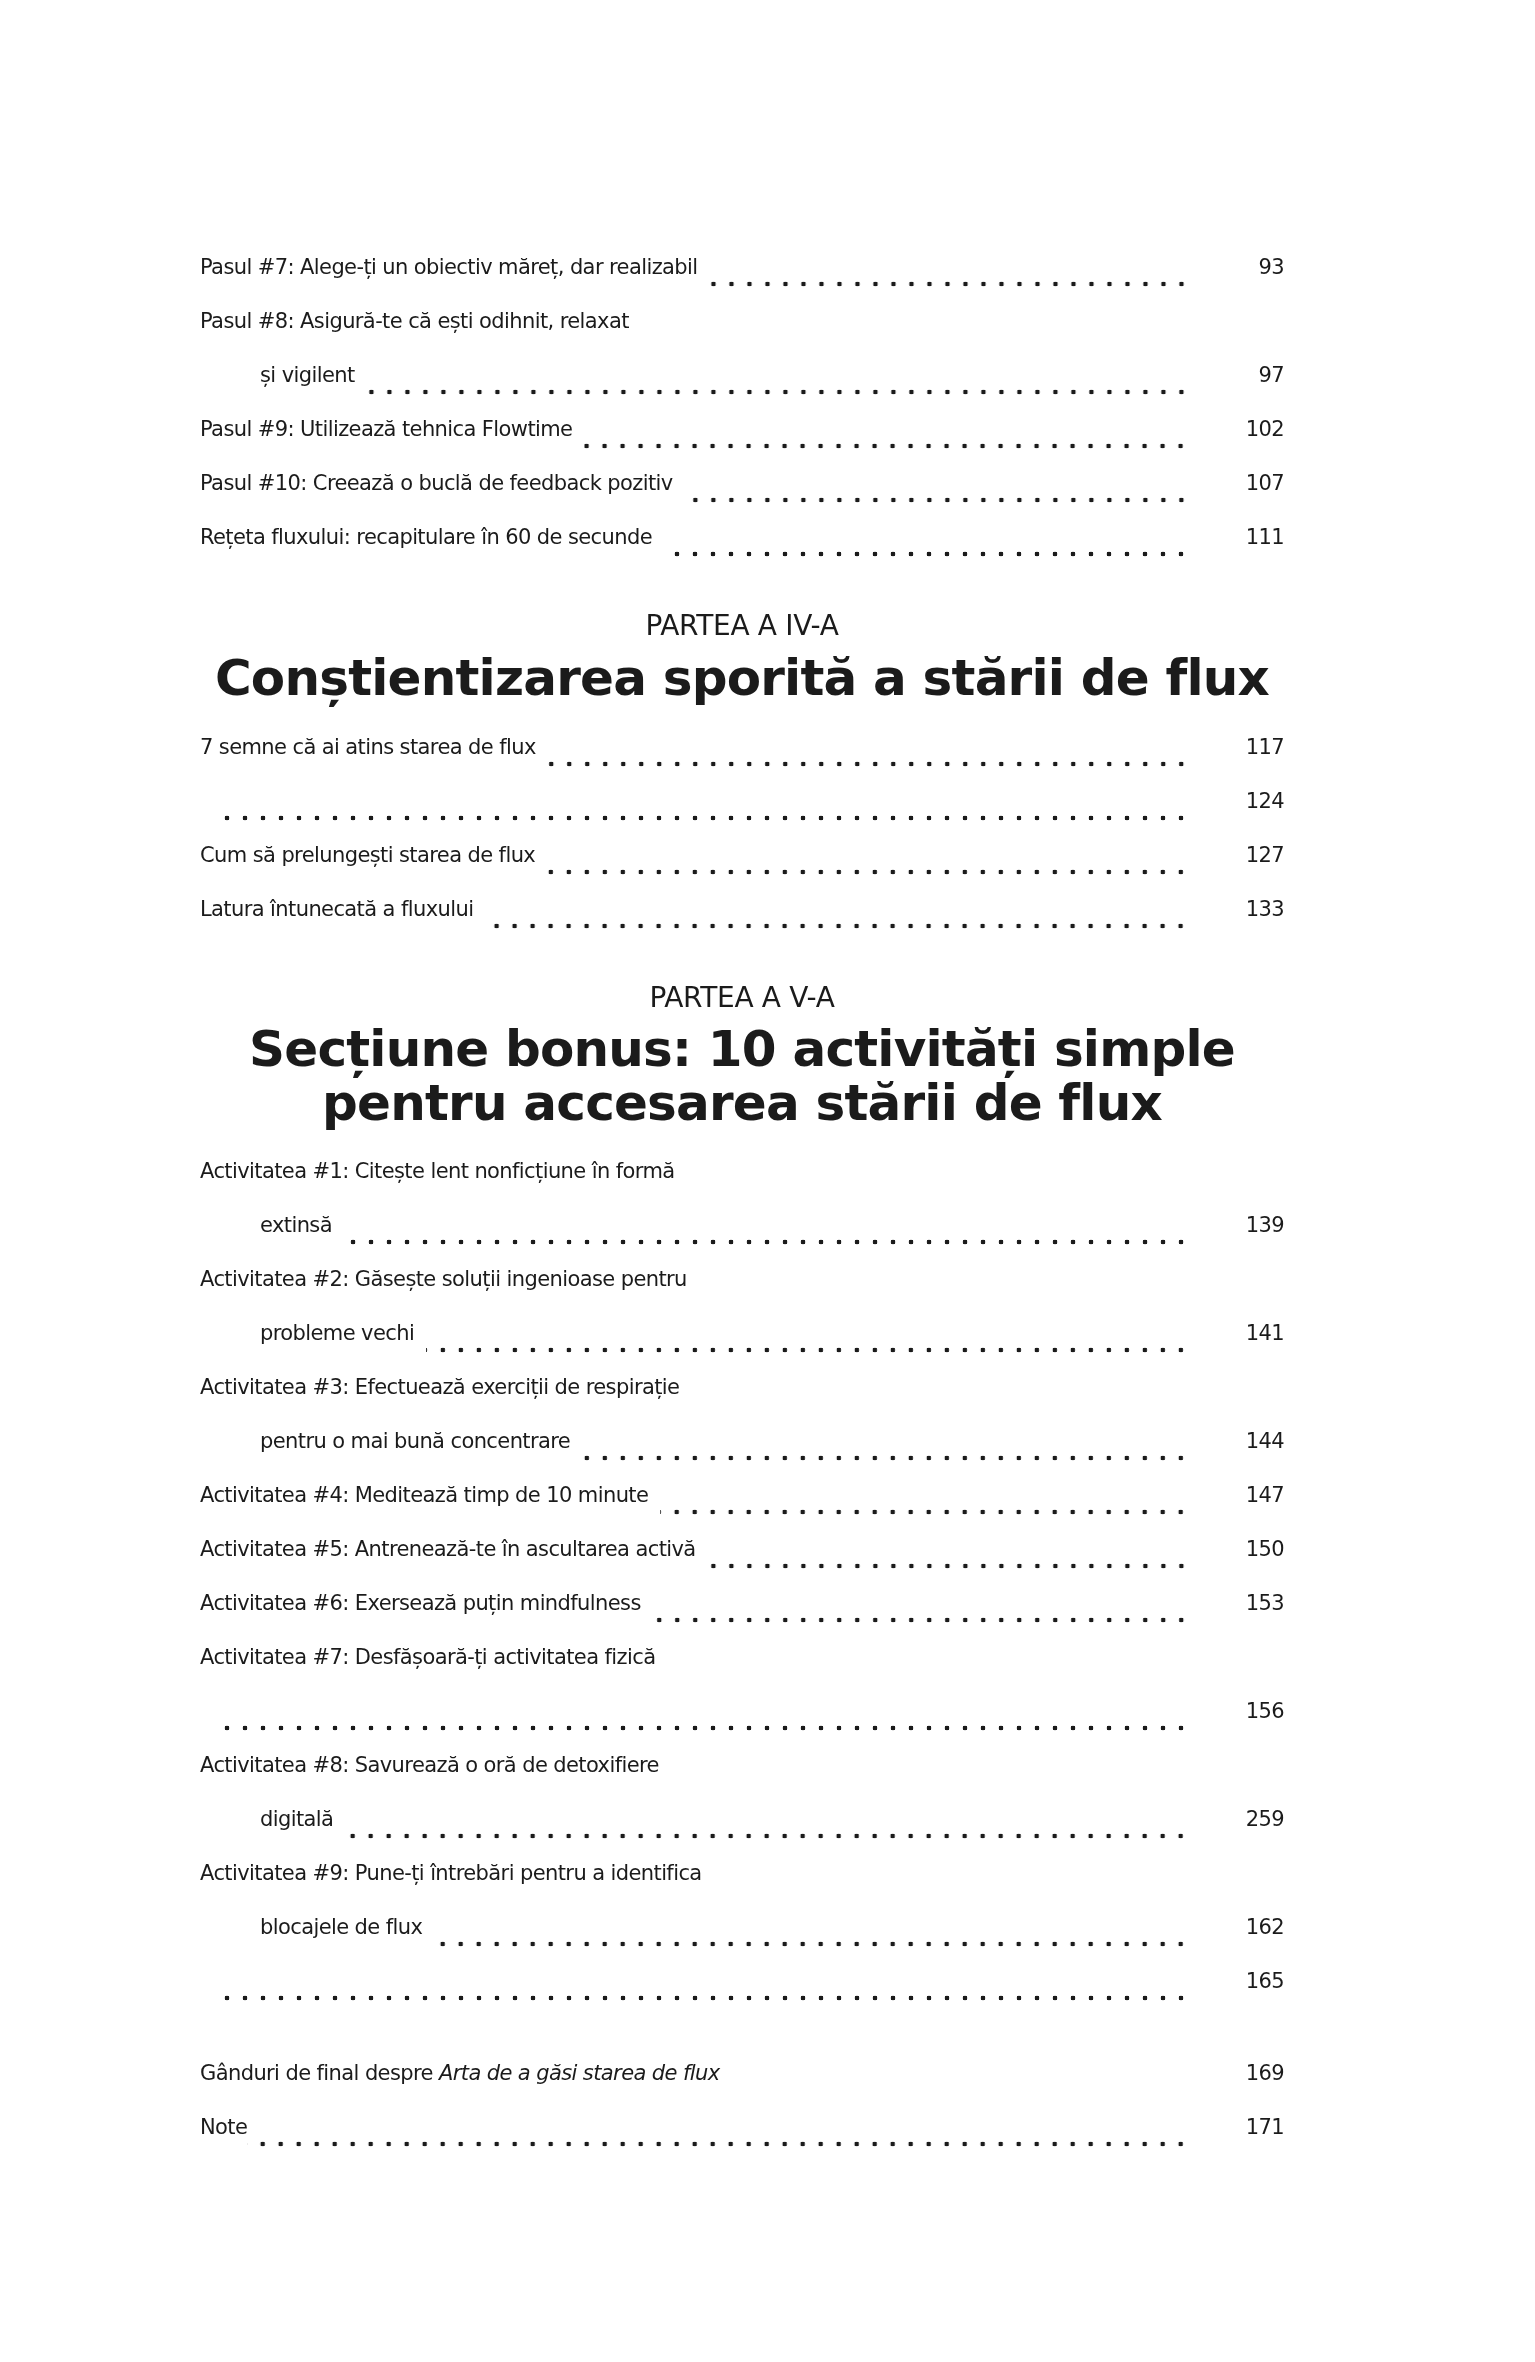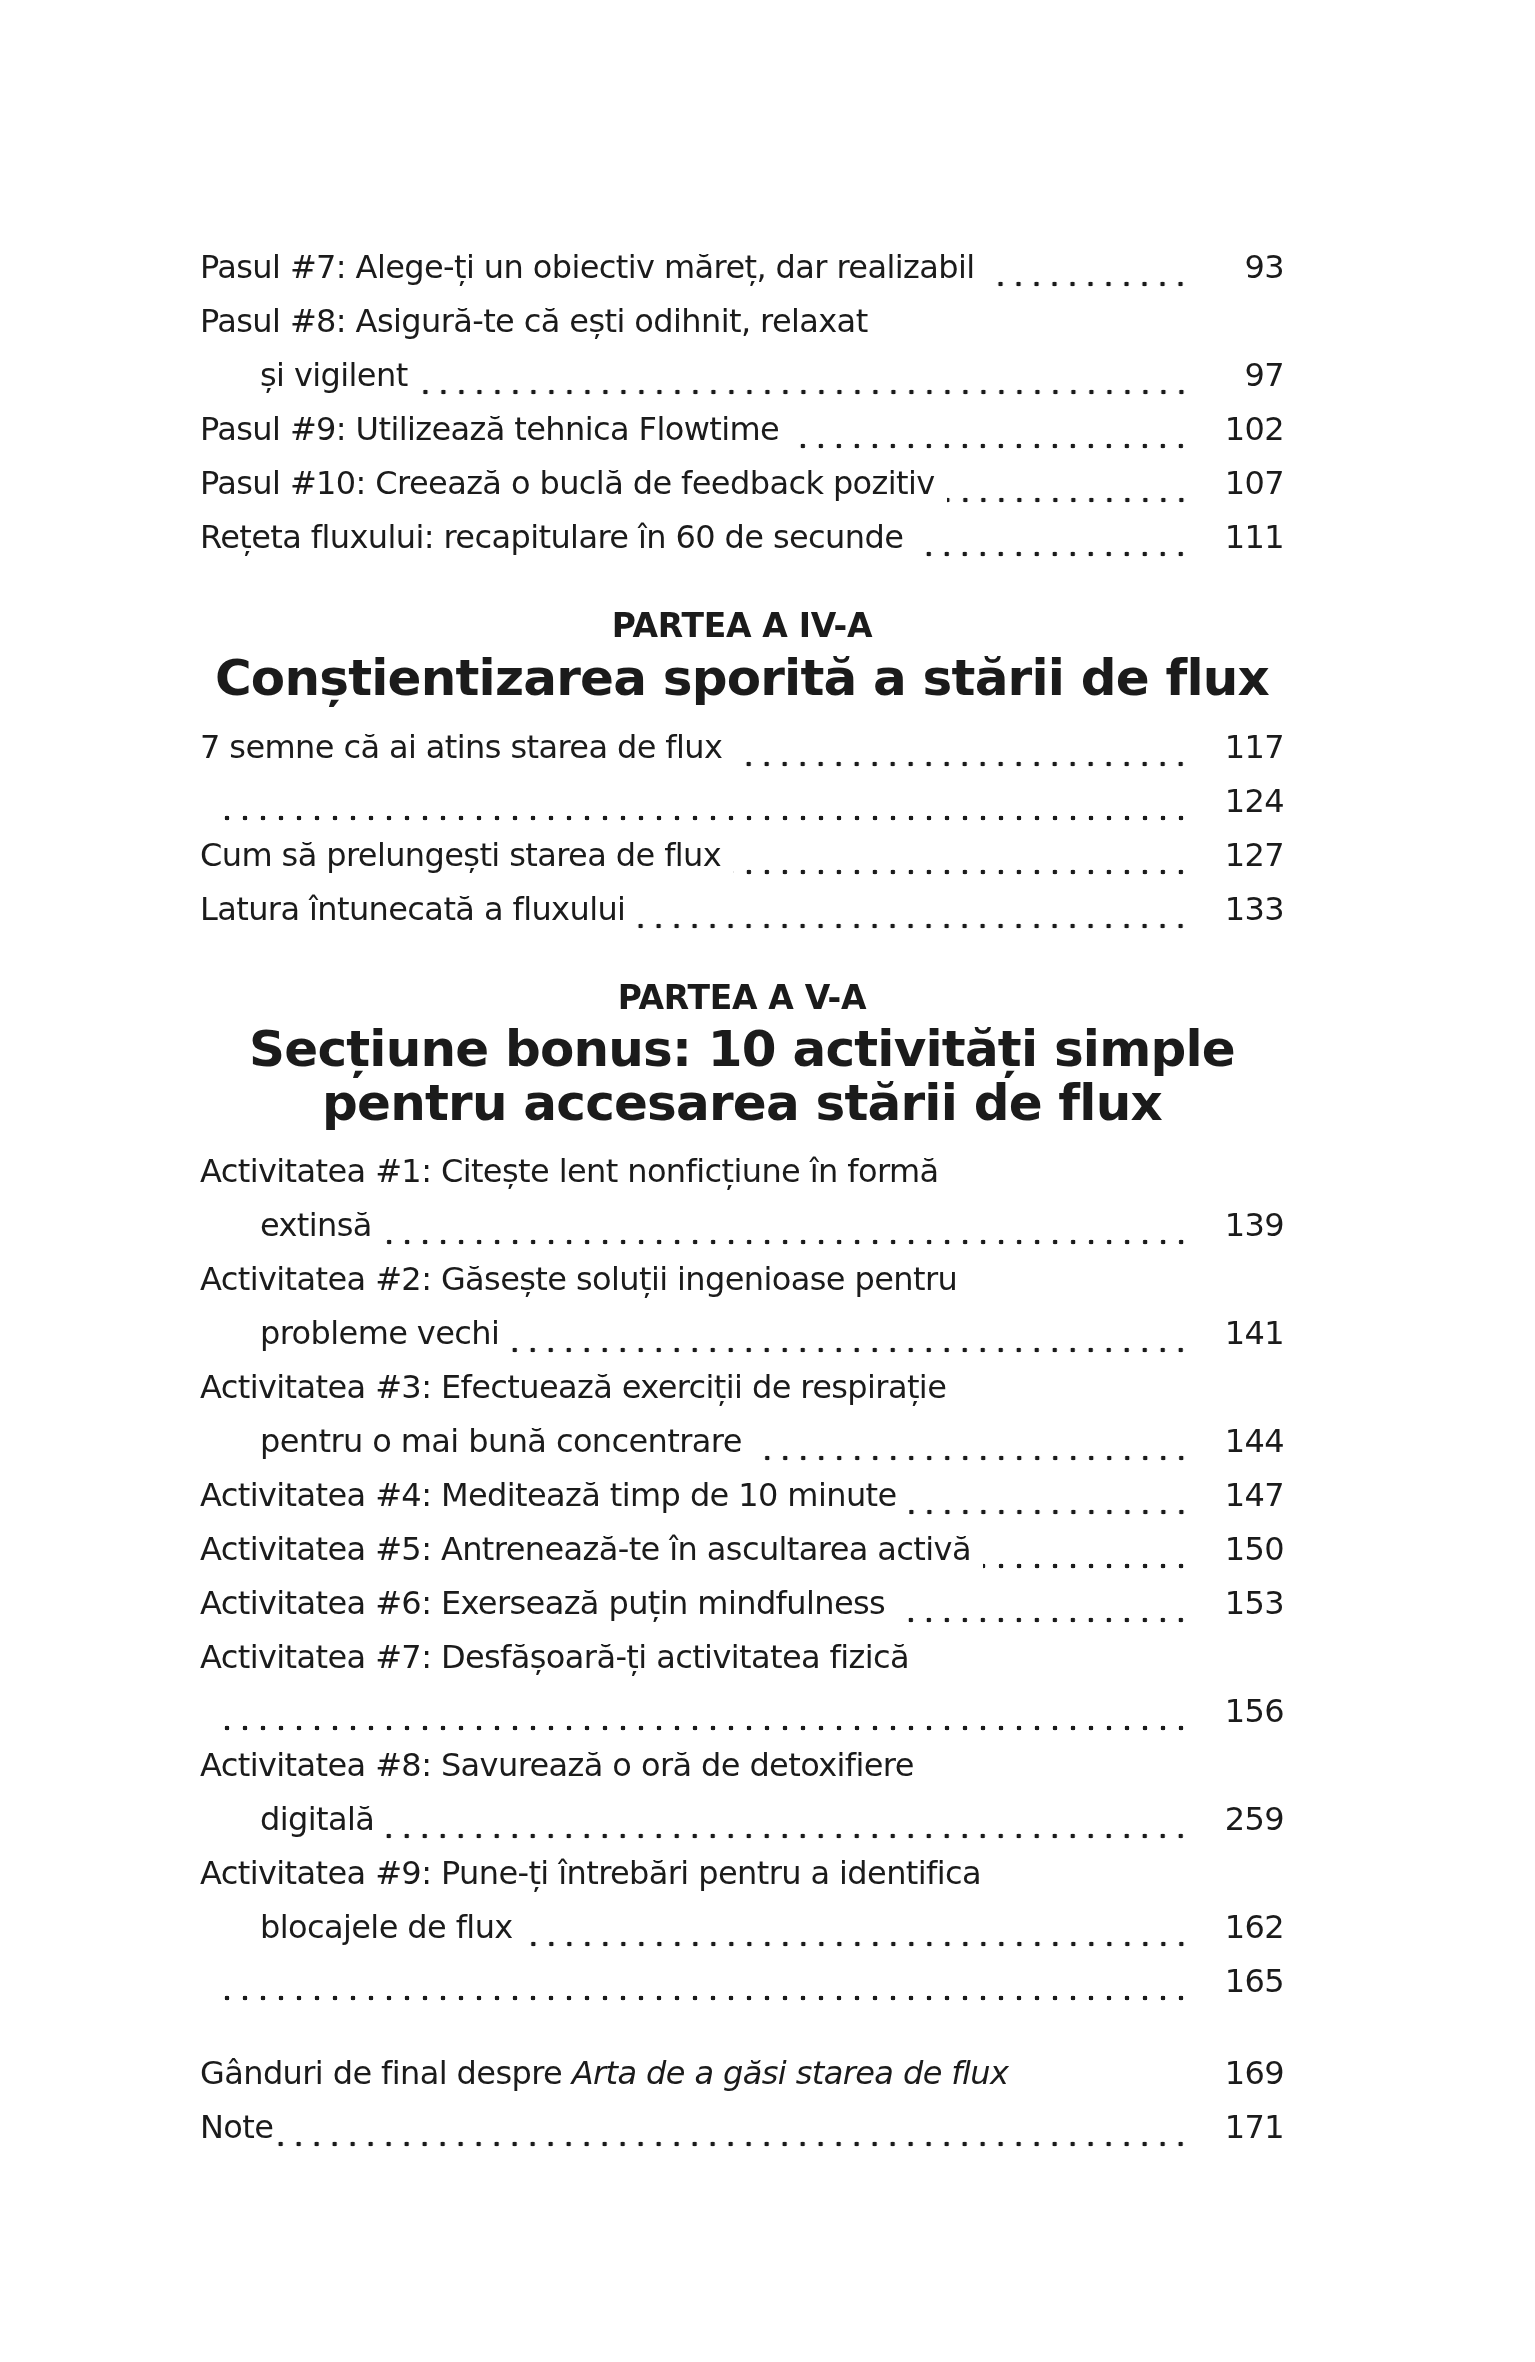--- a/index.html
+++ b/index.html
@@ -1,32 +1,32 @@
 <!DOCTYPE html>
 <html><head>
 <meta charset="utf-8">
 <style>
   html, body { margin: 0; padding: 0; background: #ffffff; }
   body { width: 1535px; height: 2362px; position: relative; overflow: hidden;
          font-family: "DejaVu Sans", sans-serif; color: #1b1b1b; }
   .toc { position: absolute; left: 200px; width: 1084px; top: 0; }
   .row { position: absolute; left: 0; width: 1084px; height: 54px;
-         display: flex; align-items: flex-end; font-size: 32px; line-height: 54px;
+         display: flex; align-items: flex-end; font-size: 21px; line-height: 54px;
          letter-spacing: -0.6px; white-space: nowrap; }
   .row.indent .t { padding-left: 60px; }
   .row .t { flex: 0 0 auto; padding-bottom: 0; }
   .row .dots { flex: 1 1 auto; height: 54px; margin: 0 12px 0 12px;
                background-image: radial-gradient(circle, #1b1b1b 2.2px, transparent 2.6px);
                background-size: 18px 6px; background-repeat: repeat-x;
                background-position: right 41px; }
   .row .gap { flex: 1 1 auto; }
   .row .p { flex: 0 0 82px; text-align: right; }
   .row.nodots .p { flex: 0 0 auto; margin-left: 16px; }
   .part { position: absolute; left: 0; width: 1084px; text-align: center;
-          font-weight: bold; font-size: 33px; line-height: 40px; letter-spacing: -0.3px; }
+          font-weight: normal; font-size: 28px; line-height: 40px; letter-spacing: -0.3px; }
   .heading { position: absolute; left: 0; width: 1084px; text-align: center;
              font-weight: bold; font-size: 50px; line-height: 54px; letter-spacing: -0.8px; }
   i { font-style: italic; text-align: right; }
 </style>
 </head>
 <body>
 
 <div class="toc">
 
   <div class="row" style="top:240px">

